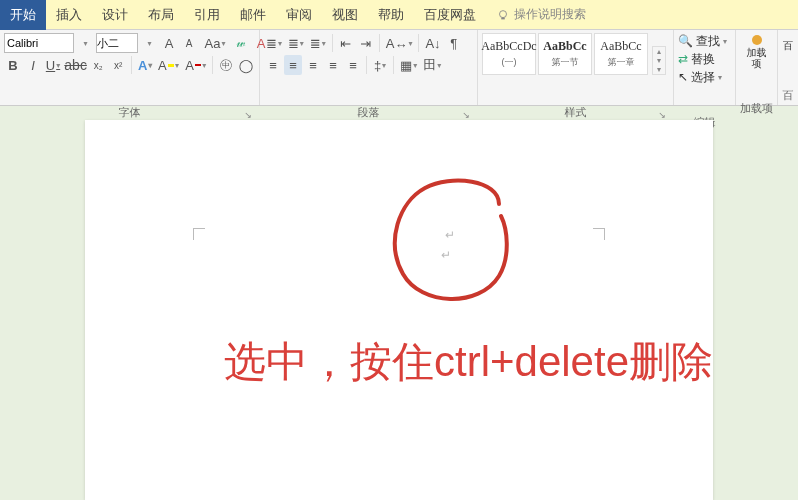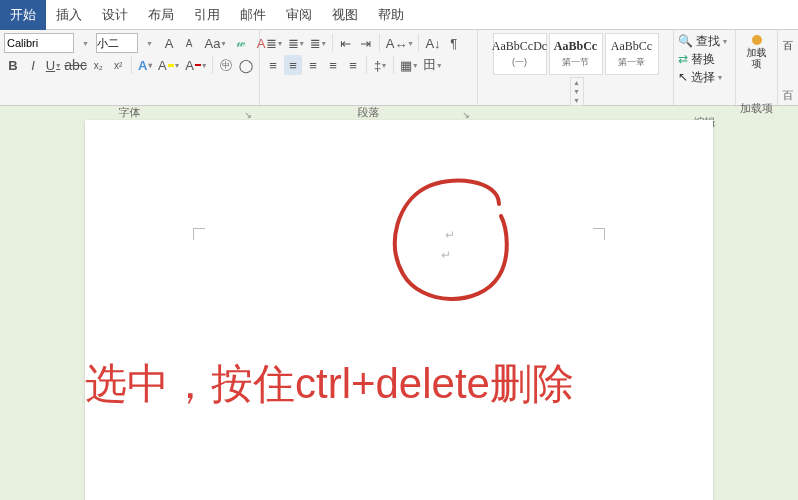--- a/index.html
+++ b/index.html
@@ -8,21 +8,21 @@
   font-size: 12px;
   background: #e8f0e0;
   width: 798px;
   height: 500px;
   overflow: hidden;
   color: #333;
 }
 .menubar {
   display: flex;
   align-items: center;
-  background: #ffffff;
+  background: #fef9c3;
   height: 30px;
   border-bottom: 1px solid #d0d0d0;
 }
 .tab {
   padding: 0 10px;
   height: 30px;
   line-height: 30px;
   cursor: pointer;
   color: #444;
   font-size: 13px;
@@ -173,24 +173,24 @@
 .crop.tl { top: 108px; left: 108px; border-top-width: 1px; border-left-width: 1px; }
 .crop.tr { top: 108px; right: 108px; border-top-width: 1px; border-right-width: 1px; }
 .annotation-circle {
   position: absolute;
   top: 48px;
   left: 296px;
   pointer-events: none;
 }
 .annotation-text {
   position: absolute;
-  top: 236px;
+  top: 214px;
   left: 0;
   right: 0;
-  text-align: left;
+  text-align: right;
   font-size: 42px;
   color: #d9403a;
   font-family: "Microsoft YaHei", sans-serif;
   pointer-events: none;
 }
 .yellow-hl {
   display: inline-block;
   width: 10px;
   height: 3px;
   background: #fff000;
@@ -212,20 +212,28 @@
 <div class="menubar">
   <div class="tab active">开始</div>
   <div class="tab">插入</div>
   <div class="tab">设计</div>
   <div class="tab">布局</div>
   <div class="tab">引用</div>
   <div class="tab">邮件</div>
   <div class="tab">审阅</div>
   <div class="tab">视图</div>
   <div class="tab">帮助</div>
+  <div class="tab">百度网盘</div>
+  <div class="tell-me">
+    <svg class="lightbulb" viewBox="0 0 16 16">
+        <circle cx="8" cy="7" r="4" fill="none" stroke="#888" stroke-width="1"></circle>
+        <rect x="6" y="11" width="4" height="2" fill="#888"></rect>
+      </svg>
+    <span>操作说明搜索</span>
+  </div>
 </div>
 
 <div class="ribbon">
 
   <div class="group" style="width:260px">
     <div class="group-body">
       <div class="row">
         <input class="font-name" value="Calibri" style="">
         <span class="btn small dd-arrow"></span>
         <input class="font-size" value="小二" style="">
@@ -294,21 +302,21 @@
         <span class="btn dd-arrow">田</span>
       </div>
     </div>
     <div class="group-label">
       <span>段落</span>
       <span class="launcher">↘</span>
     </div>
   </div>
 
   <div class="group" style="width:196px">
-    <div class="group-body" style="flex-direction:column;align-items:center">
+    <div class="group-body" style="flex-direction:row;align-items:flex-end">
       <div class="style-gallery">
         <div class="style-item">
           <div class="style-preview">AaBbCcDc</div>
           <div class="style-name">(一)</div>
         </div>
         <div class="style-item">
           <div class="style-preview" style="font-weight:bold">AaBbCc</div>
           <div class="style-name">第一节</div>
         </div>
         <div class="style-item">

